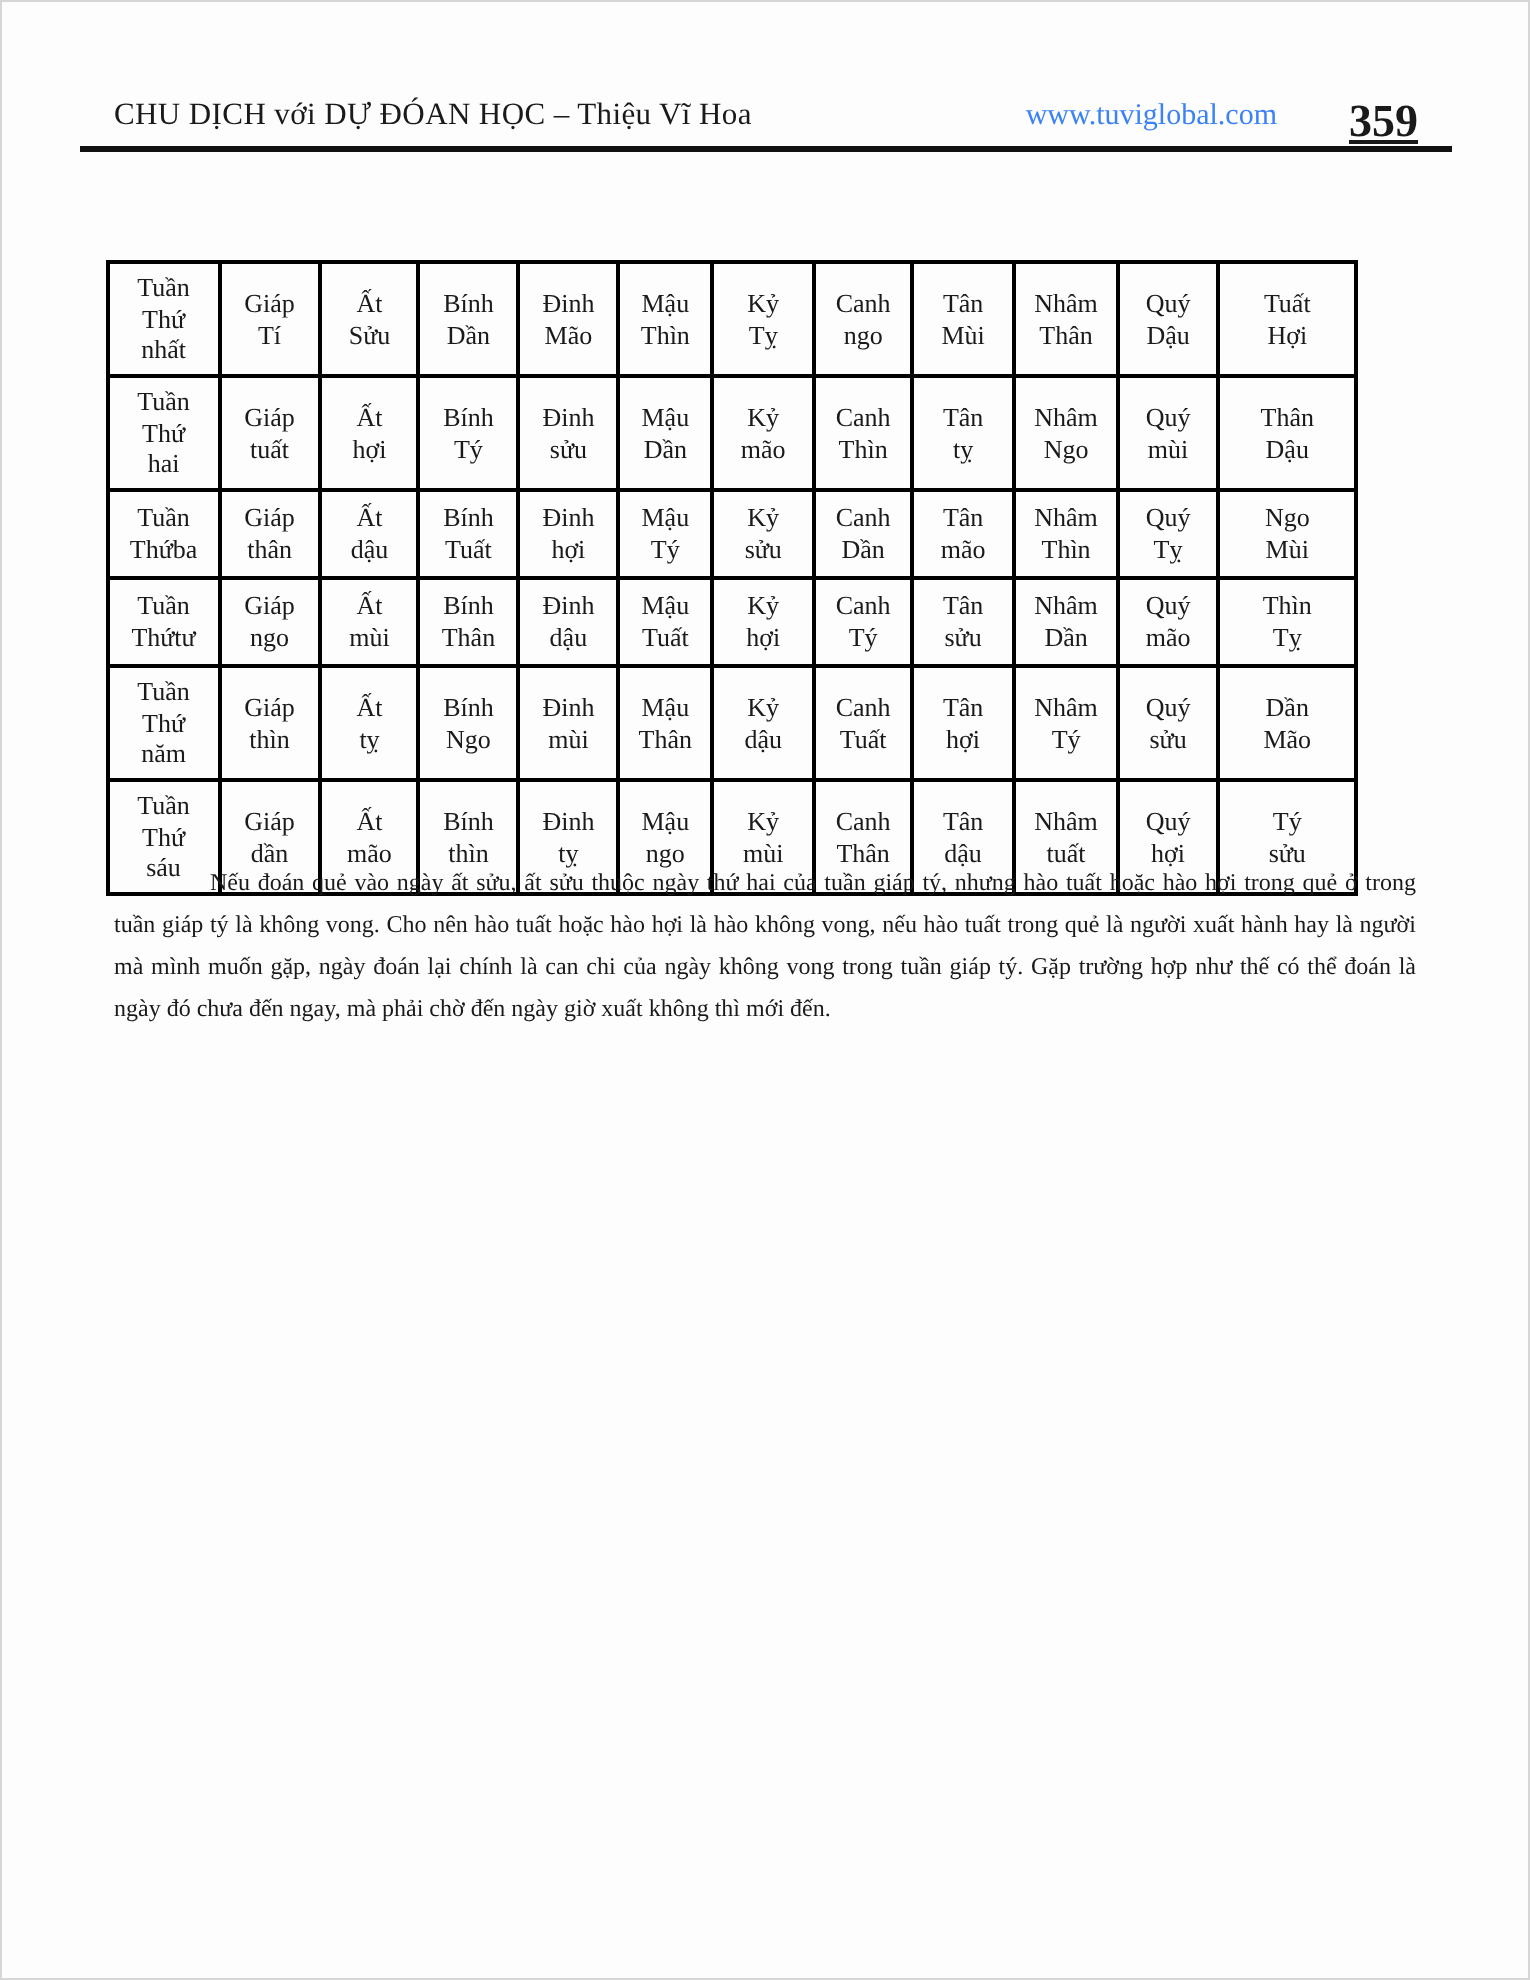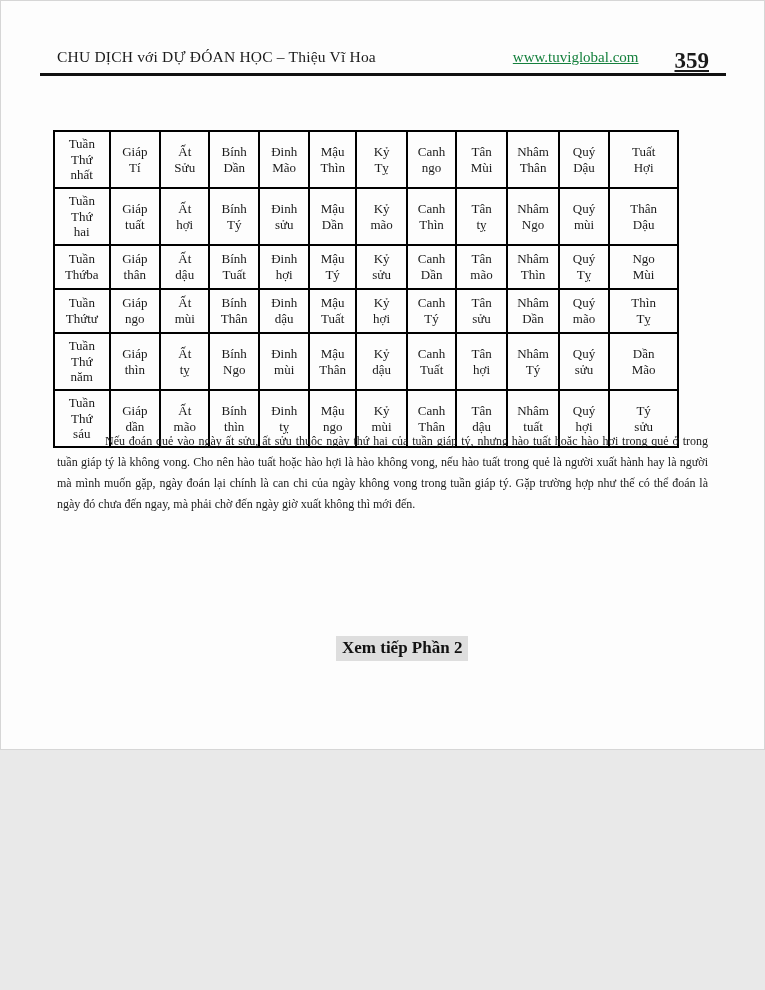--- a/index.html
+++ b/index.html
@@ -4,21 +4,21 @@
 <style>
   html, body {
     margin: 0;
     padding: 0;
     background: #e9e9e9;
     font-family: "Liberation Serif", serif;
   }
   .page {
     position: relative;
     width: 765px;
-    height: 750px;
+    height: 990px;
     margin: 0 auto;
     background: #fdfdfd;
     color: #1a1a1a;
     overflow: hidden;
     box-shadow: inset 0 0 0 1px #d6d6d6;
   }
   
   .header-row {
     position: absolute;
     left: 57px;
@@ -28,22 +28,21 @@
     align-items: baseline;
   }
   .book-title {
     font-size: 15.5px;
     letter-spacing: 0.2px;
     white-space: nowrap;
     flex: 1 1 auto;
   }
   .website-link {
     font-size: 15px;
-    text-decoration: underline;
-    color: #15803d;
+    color: #3b82f6;
     white-space: nowrap;
     margin-right: 36px;
   }
   .page-number {
     font-size: 23px;
     font-weight: bold;
     white-space: nowrap;
     position: relative;
     top: 6px;
     text-decoration: underline;
@@ -288,15 +287,14 @@
           <td>Quý
 hợi</td>
           <td>Tý
 sửu</td>
         </tr>
       </tbody>
   </table>
 
   <p class="body-paragraph">Nếu đoán quẻ vào ngày ất sửu, ất sửu thuộc ngày thứ hai của tuần giáp tý, nhưng hào tuất hoặc hào hợi trong quẻ ở trong tuần giáp tý là không vong. Cho nên hào tuất hoặc hào hợi là hào không vong, nếu hào tuất trong quẻ là người xuất hành hay là người mà mình muốn gặp, ngày đoán lại chính là can chi của ngày không vong trong tuần giáp tý. Gặp trường hợp như thế có thể đoán là ngày đó chưa đến ngay, mà phải chờ đến ngày giờ xuất không thì mới đến.</p>
 
-  <span class="next-part">Xem tiếp Phần 2</span>
 
 </div>
 
 </body></html>

